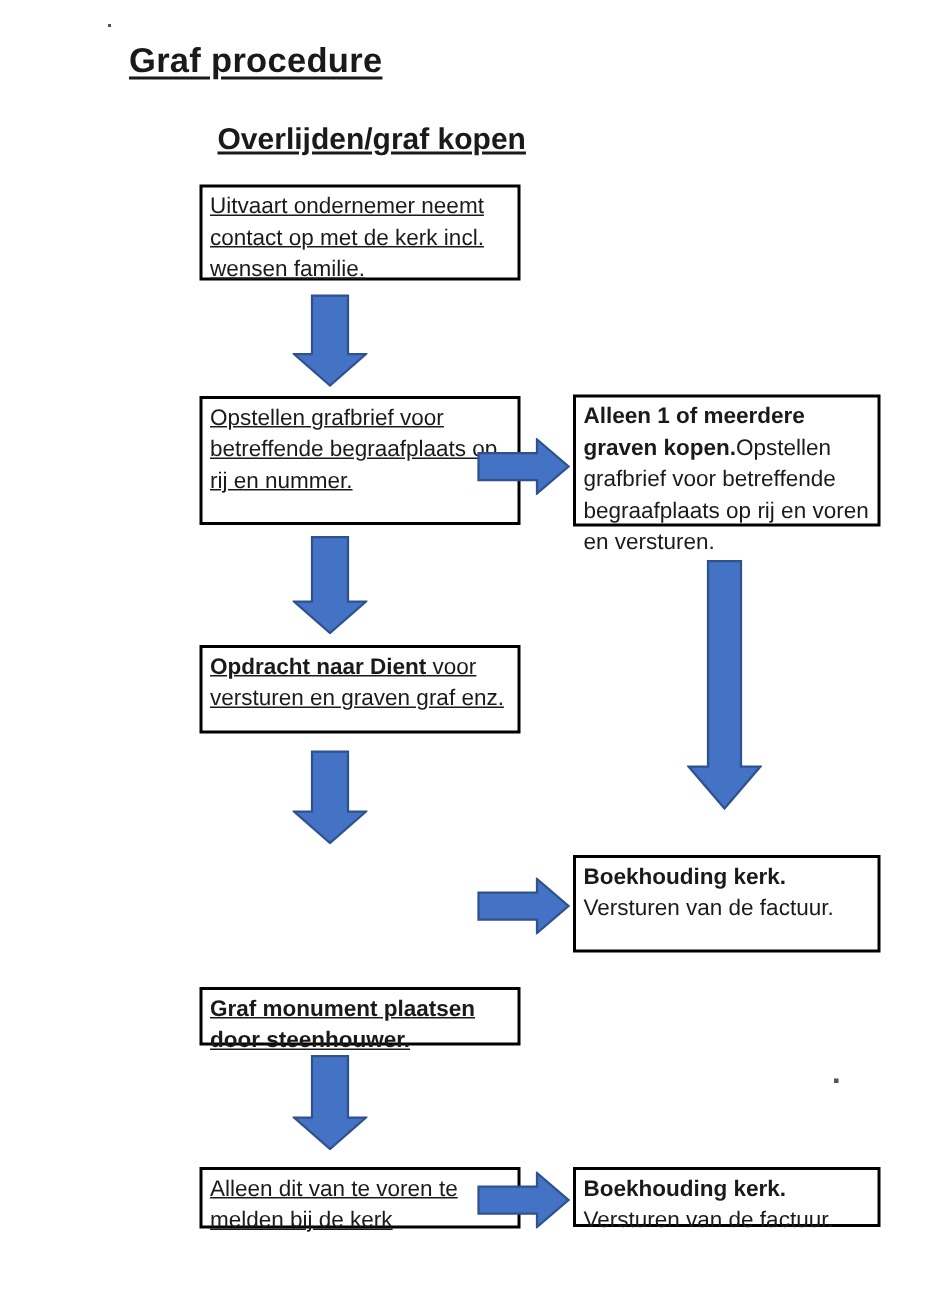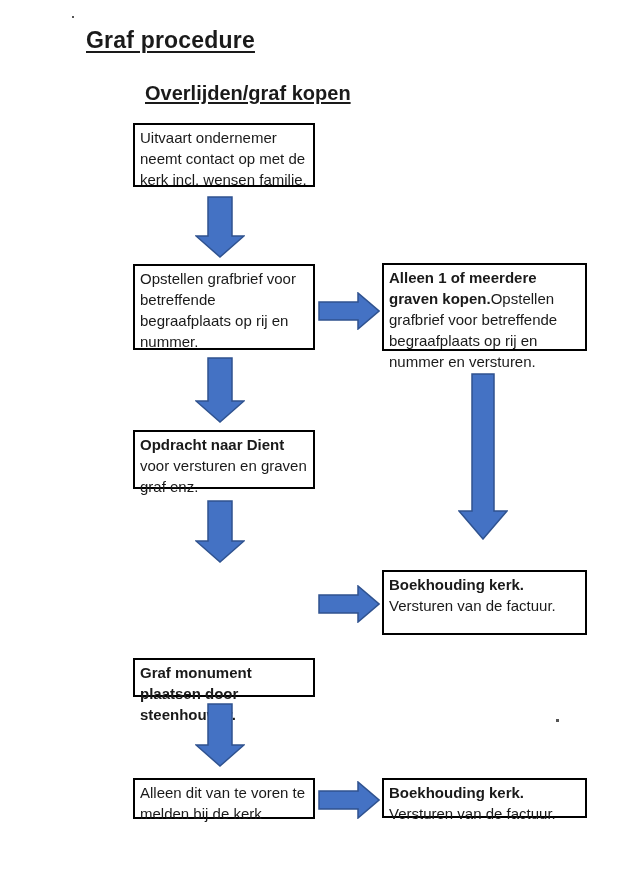--- a/index.html
+++ b/index.html
@@ -37,21 +37,21 @@
     position: absolute;
     border: 2px solid var(--box-border, #000);
     background: #ffffff;
     font-size: 15px;
     line-height: 21px;
     padding: 2px 5px 0 5px;
     box-sizing: border-box;
   }
   .box .b { font-weight: bold; }
   .box .block { display: block; }
-  .col-left { left: 133px; width: 182px; }
+  .col-left { left: 133px; width: 214px; text-decoration: underline; }
   .col-right { left: 382px; width: 205px; }
   .arrow { position: absolute; }
   .arrow svg { display: block; }
   .arrow-shape {
     fill: var(--arrow-fill, #4472C4);
     stroke: var(--arrow-stroke, #2F528F);
     stroke-width: 1.5;
     stroke-linejoin: miter;
   }
   .stray-mark {
@@ -85,21 +85,21 @@
 
   <div class="box col-left" style="top:658px; height:39px;">
     <span class="b">Graf monument plaatsen door steenhouwer.</span><span></span>
   </div>
 
   <div class="box col-left" style="top:778px; height:41px;">
     <span class="b"></span><span>Alleen dit van te voren te melden bij de kerk</span>
   </div>
 
   <div class="box col-right" style="top:263px; height:88px;">
-    <span class="b">Alleen 1 of meerdere graven kopen.</span><span>Opstellen grafbrief voor betreffende begraafplaats op rij en nummer en versturen.</span>
+    <span class="b">Alleen 1 of meerdere graven kopen.</span><span>Opstellen grafbrief voor betreffende begraafplaats op rij en voren en versturen.</span>
   </div>
 
   <div class="box col-right" style="top:570px; height:65px;">
     <span class="b block">Boekhouding kerk.</span><span>Versturen van de factuur.</span>
   </div>
 
   <div class="box col-right" style="top:778px; height:40px;">
     <span class="b block">Boekhouding kerk.</span><span>Versturen van de factuur.</span>
   </div>
 

